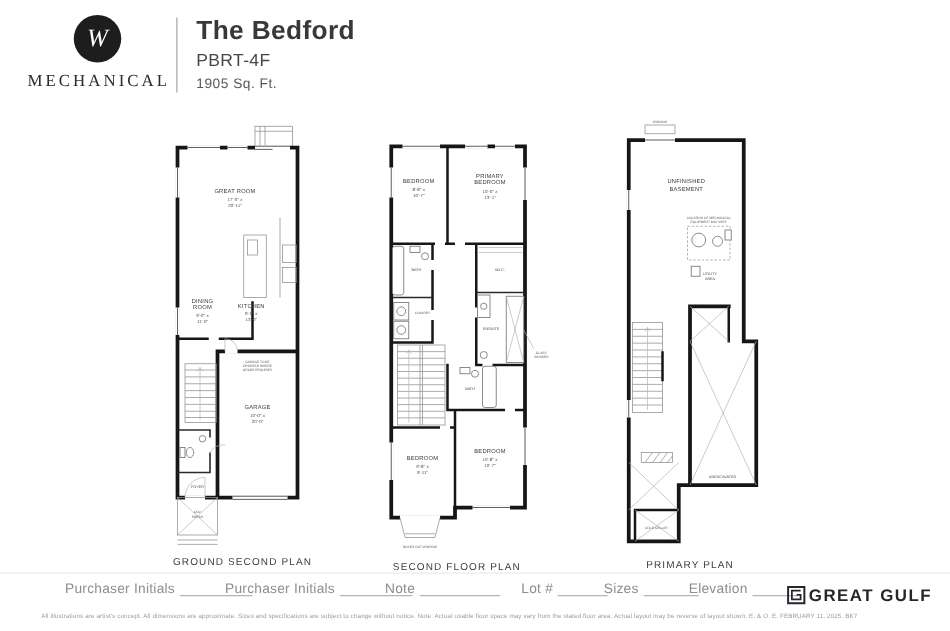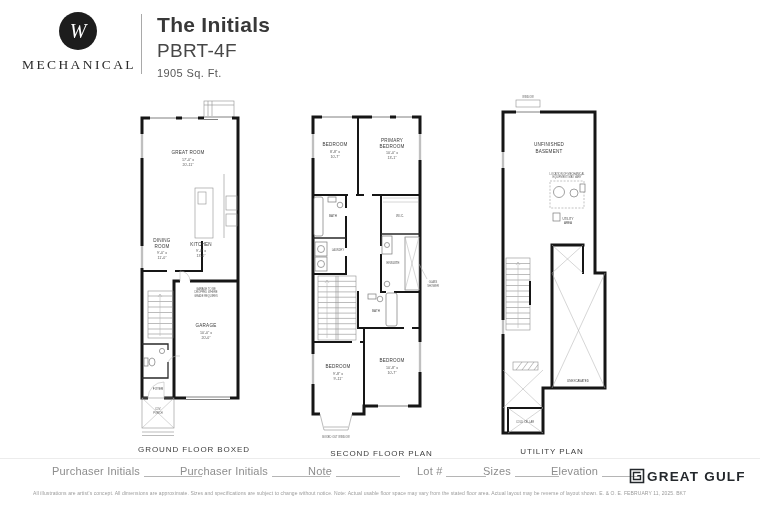--- a/index.html
+++ b/index.html
@@ -9,29 +9,29 @@
   .brand{position:absolute;left:22px;top:12px;width:112px;text-align:center;}
   .logo-circle{width:38px;height:38px;border-radius:50%;background:#1d1d1d;margin:0 auto;
                display:flex;align-items:center;justify-content:center;}
   .logo-circle span{color:#fff;font-family:"Liberation Serif",serif;font-style:italic;
                     font-size:20px;line-height:1;}
   .brand-name{margin-top:7px;font-family:"Liberation Serif",serif;font-size:13.5px;
               letter-spacing:2.4px;color:#2b2b2b;}
   .divider-v{position:absolute;left:141px;top:14px;width:1px;height:60px;background:#a9a9a9;}
   .title-block{position:absolute;left:157px;top:13px;}
   .title-block h1{margin:0;font-size:21px;font-weight:bold;color:#383838;letter-spacing:.3px;}
-  .model-code{margin-top:3px;font-size:19px;color:#474747;letter-spacing:.3px;}
+  .model-code{margin-top:3px;font-size:14px;color:#474747;letter-spacing:.3px;}
   .area{margin-top:5px;font-size:11px;color:#585858;letter-spacing:.4px;}
   
   figure.plan{position:absolute;margin:0;}
   figure.plan figcaption{text-align:center;font-size:8px;letter-spacing:.9px;color:#3d3d3d;
                          margin-top:3px;}
   .plan-ground{left:138px;top:96px;width:112px;}
   .plan-second{left:308px;top:96px;width:135px;}
-  .plan-second figcaption{width:115px;margin-left:16px;}
+  .plan-second figcaption{width:115px;margin-left:0;}
   .plan-basement{left:496px;top:90px;width:112px;}
   .plan-svg{display:block;}
   .plan-svg .wall{stroke:#161616;stroke-width:3;fill:none;stroke-linecap:square;}
   .plan-svg .wall2{stroke:#161616;stroke-width:2;fill:none;stroke-linecap:square;}
   .plan-svg .wallp{stroke:#2a2a2a;stroke-width:1.3;fill:none;}
   .plan-svg .gap{stroke:#ffffff;stroke-width:3.8;fill:none;}
   .plan-svg .win{stroke:#5f5f5f;stroke-width:.8;fill:none;}
   .plan-svg .thin{stroke:#8f8f8f;stroke-width:.6;fill:none;}
   .plan-svg .thin2{stroke:#b3b3b3;stroke-width:.55;fill:none;}
   .plan-svg .dash{stroke:#9a9a9a;stroke-width:.6;fill:none;stroke-dasharray:2 1.4;}
@@ -57,21 +57,21 @@
 <div class="page">
 
   <div class="brand">
     <div class="logo-circle">
       <span>W</span>
     </div>
     <div class="brand-name">MECHANICAL</div>
   </div>
   <div class="divider-v"></div>
   <div class="title-block">
-    <h1>The Initials</h1>
+    <h1>The Bedford</h1>
     <div class="model-code">PBRT-4F</div>
     <div class="area">1905 Sq. Ft.</div>
   </div>
 
   <figure class="plan plan-ground">
     <svg class="plan-svg" width="112" height="346" viewBox="0 0 112 346">
 
       <g class="thin">
         <rect x="66" y="5" width="30" height="16"></rect>
         <path d="M70,5 V21 M74,5 V21 M66,9 H96"></path>
@@ -126,21 +126,21 @@
       <text class="micro" x="68" y="194">GARAGE TO BE</text>
       <text class="micro" x="68" y="197.4">DROPPED WHERE</text>
       <text class="micro" x="68" y="200.8">GRADE REQUIRES</text>
       <text class="room" x="68" y="231">GARAGE</text>
       <text class="dim" x="68" y="237.5">10'-0" x</text>
       <text class="dim" x="68" y="242.5">20'-0"</text>
       <text class="tiny" x="20" y="294">FOYER</text>
       <text class="micro" x="20" y="314">COV.</text>
       <text class="micro" x="20" y="318">PORCH</text>
     </svg>
-    <figcaption>GROUND FLOOR BOXED</figcaption>
+    <figcaption>GROUND SECOND PLAN</figcaption>
   </figure>
 
   <figure class="plan plan-second">
     <svg class="plan-svg" width="135" height="350" viewBox="0 0 135 350">
 
       <path class="wall" d="M5,21 H112 V310 H56 V318 H5 Z"></path>
 
       <path class="wall2" d="M50,21 V99 M5,99 H112 M73,99 V196 M38,99 V178 M5,178 H38 M73,196 H112 M50,196 V232 M50,232 H112 M5,246 H56 M56,232 V318"></path>
       <path class="wallp" d="M5,142 H38 M73,138 H112"></path>
 
@@ -245,21 +245,21 @@
 
       <text class="room" x="53" y="56">UNFINISHED</text>
       <text class="room" x="53" y="62.5">BASEMENT</text>
       <text class="micro" x="71" y="85">LOCATION OF MECHANICAL</text>
       <text class="micro" x="71" y="88.4">EQUIPMENT MAY VARY</text>
       <text class="tiny" x="72" y="130">UTILITY</text>
       <text class="tiny" x="72" y="134.2">AREA</text>
       <text class="tiny" x="82" y="292">UNEXCAVATED</text>
       <text class="micro" x="29" y="333">COLD CELLAR</text>
     </svg>
-    <figcaption>UTILITY PLAN</figcaption>
+    <figcaption>PRIMARY PLAN</figcaption>
   </figure>
 
   <div class="foot-rule"></div>
 
   <div class="field" style="left:52px">
     <span class="flabel">Purchaser Initials</span>
     <span class="blank" style="width:58px"></span>
   </div>
   <div class="field" style="left:180px">
     <span class="flabel">Purchaser Initials</span>

